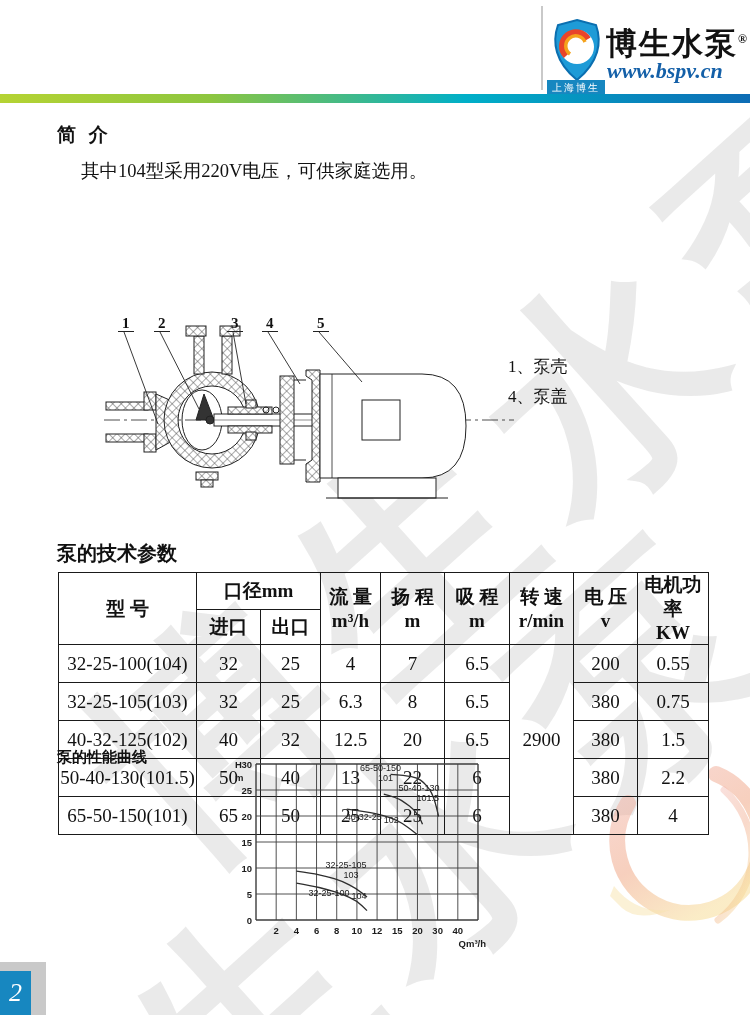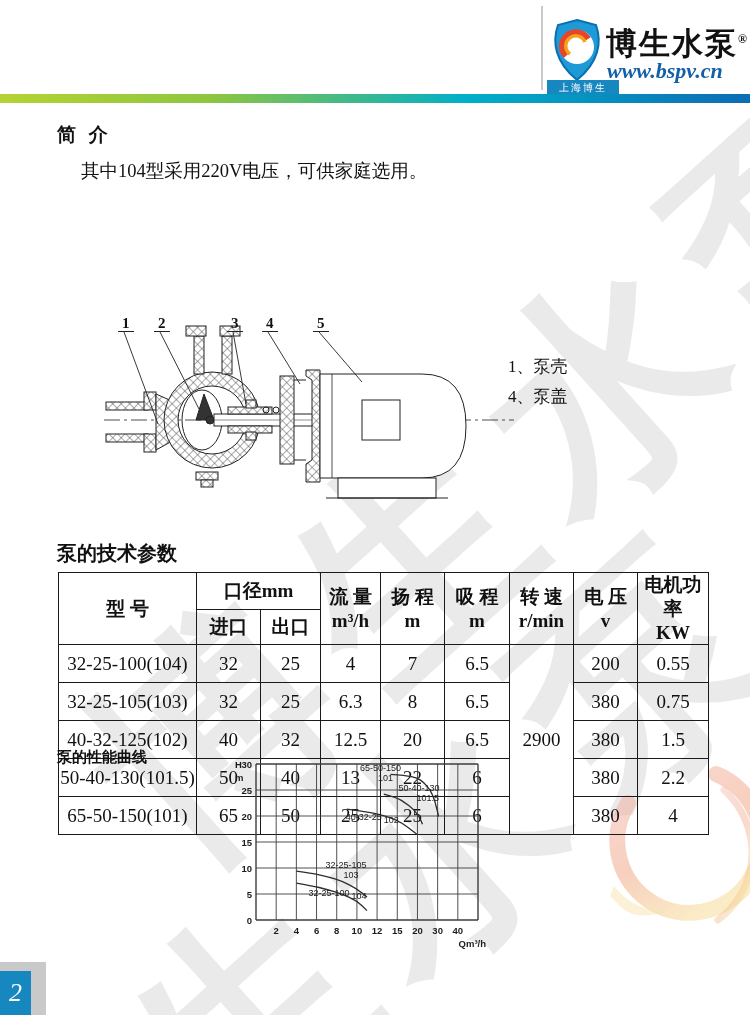--- a/index.html
+++ b/index.html
@@ -20,21 +20,21 @@
   
   .hd-title{left:14px;top:54px;font-size:21px;font-weight:bold;letter-spacing:1px;}
   .hd-divider{left:541px;top:6px;width:2px;height:84px;background:#c9c9c9;}
   .hd-bar{left:0;top:94px;width:750px;height:9px;
       background:linear-gradient(90deg,#b5d333 0%,#8dc63f 28%,#00afc8 62%,#0d6cb5 100%);}
   .logo-shield{left:550px;top:18px;}
   .logo-brand{left:606px;top:22px;font-size:31px;font-weight:bold;letter-spacing:2px;line-height:34px;}
   .logo-brand sup{font-size:12px;vertical-align:super;}
   .logo-url{left:607px;top:58px;font-size:22px;font-weight:bold;font-style:italic;color:#1460a8;}
   .logo-badge{left:547px;top:80px;background:#1787c0;color:#fff;font-size:10px;
-      padding:1px 12px;letter-spacing:2px;}
+      padding:1px 5px;letter-spacing:2px;}
 
   
   .sec-h{font-weight:bold;}
   .intro-h{left:57px;top:122px;font-size:19px;letter-spacing:4px;}
   .intro-body{left:44px;top:156px;width:664px;font-size:18.5px;line-height:31px;text-align:justify;}
   .intro-body p{margin:0;text-indent:2em;}
 
   
   .diagram-wrap{left:100px;top:314px;width:420px;height:210px;}
   .callout{position:absolute;font-size:15px;font-weight:bold;border-bottom:1px solid #222;

